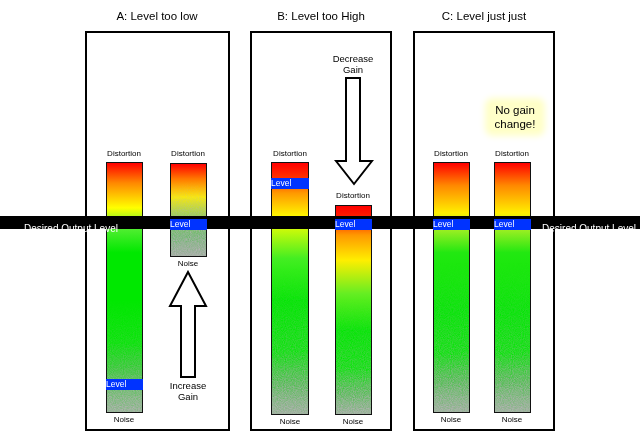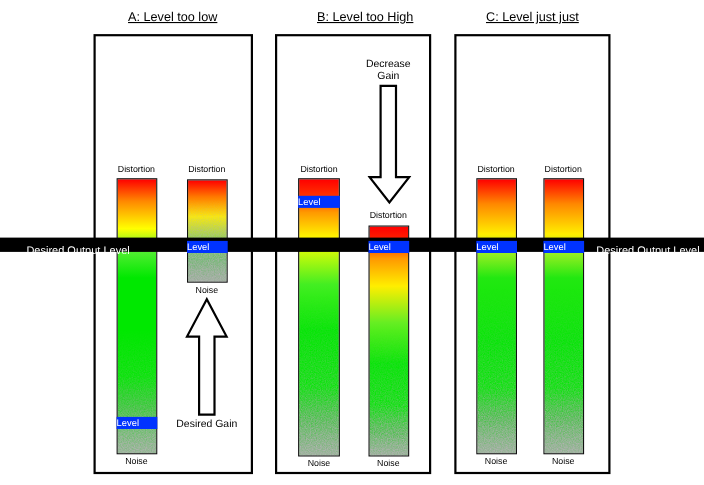--- a/index.html
+++ b/index.html
@@ -4,22 +4,22 @@
 <style>
   html,body{margin:0;padding:0;background:#fff;}
   #stage{
     position:relative;width:640px;height:441px;background:#ffffff;overflow:hidden;
     font-family:"Liberation Sans","DejaVu Sans",sans-serif;color:#000;
   }
   .panel{position:absolute;top:31px;height:400px;border:2px solid #000;background:#ffffff;box-sizing:border-box;}
   #panelA{left:85px;width:145px;}
   #panelB{left:250px;width:142px;}
   #panelC{left:413px;width:142px;}
-  .panel-title{position:absolute;top:10px;transform:translateX(-50%);font-size:11.5px;white-space:nowrap;text-decoration:underline;}
-  #titleA{left:157px;} #titleB{left:332px;} #titleC{left:484px;}
+  .panel-title{position:absolute;top:10px;transform:translateX(-50%);font-size:11.5px;white-space:nowrap;}
+  #titleA{left:157px;} #titleB{left:321px;} #titleC{left:484px;}
 
   .band{position:absolute;left:0;top:216px;width:640px;height:13px;background:#000;z-index:5;}
   .band-label{position:absolute;top:222px;height:13px;line-height:13px;font-size:10px;color:#fff;z-index:5;white-space:nowrap;padding-left:20px;}
   #bandLabelL{left:4px;} #bandLabelR{right:4px;}
 
   .bar{position:absolute;border:1px solid #111;box-sizing:border-box;}
   .noise{position:absolute;left:0;top:0;width:100%;height:100%;display:block;}
   .level{position:absolute;left:-1px;right:-1px;height:11px;background:#0033ff;z-index:6;
          color:#fff;font-size:8.5px;line-height:11px;text-align:left;}
   .sm-label{position:absolute;transform:translateX(-50%);font-size:8px;white-space:nowrap;}
@@ -195,21 +195,22 @@
   <div class="sm-label" style="left:124px;top:415px;">Noise</div>
   <div class="sm-label" style="left:188px;top:259px;">Noise</div>
   <div class="sm-label" style="left:290px;top:417px;">Noise</div>
   <div class="sm-label" style="left:353px;top:417px;">Noise</div>
   <div class="sm-label" style="left:451px;top:415px;">Noise</div>
   <div class="sm-label" style="left:512px;top:415px;">Noise</div>
 
   <svg class="arrow-svg" style="left:167px;top:270px;" width="42" height="109" viewBox="0 0 42 109">
     <polygon points="21,2 3,36 14,36 14,107 28,107 28,36 39,36" fill="#ffffff" stroke="#000000" stroke-width="2"></polygon>
   </svg>
-  <div class="gain-label" style="left:188px;top:380px;">Desired Gain</div>
+  <div class="gain-label" style="left:188px;top:380px;">Increase Gain</div>
 
   <div class="gain-label" style="left:353px;top:53px;text-align:center;">Decrease Gain</div>
   <svg class="arrow-svg" style="left:334px;top:76px;" width="40" height="111" viewBox="0 0 40 111">
     <polygon points="12,2 26,2 26,85 38,85 20,108 2,85 12,85" fill="#ffffff" stroke="#000000" stroke-width="2"></polygon>
   </svg>
 
+  <div id="noGain">No gain change!</div>
 
 </div>
 
 </body></html>

